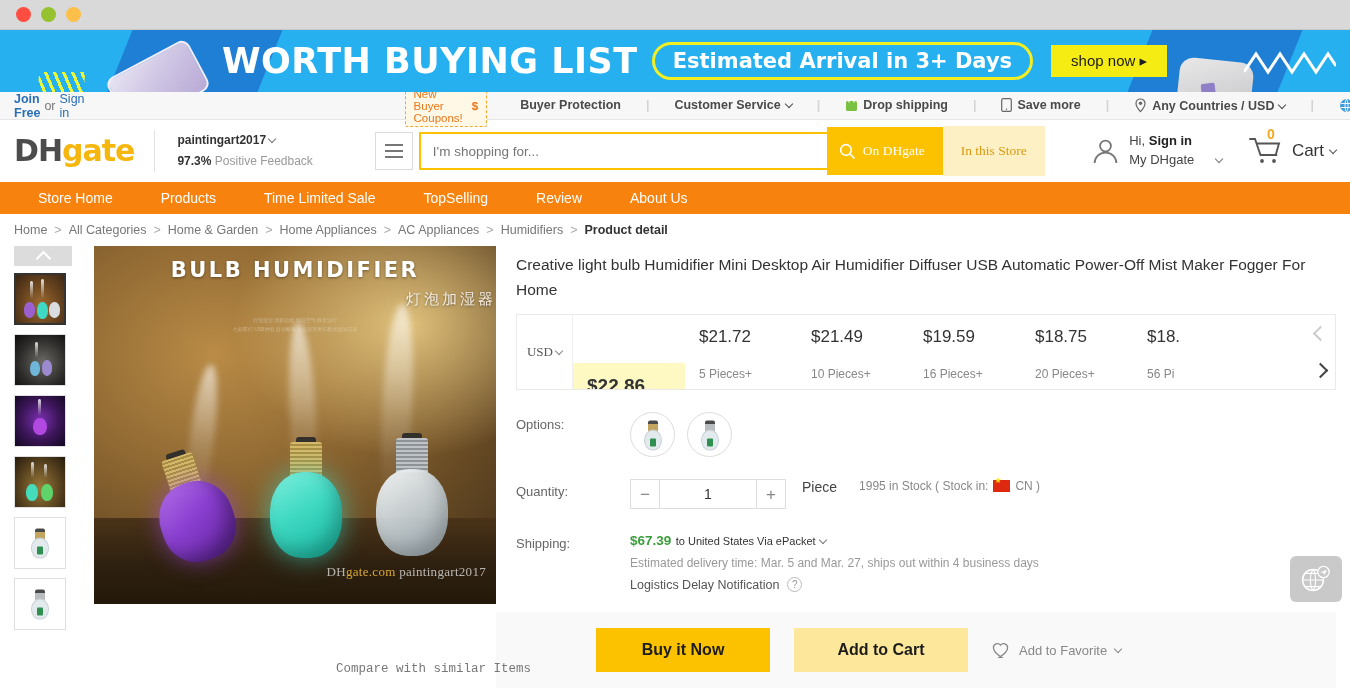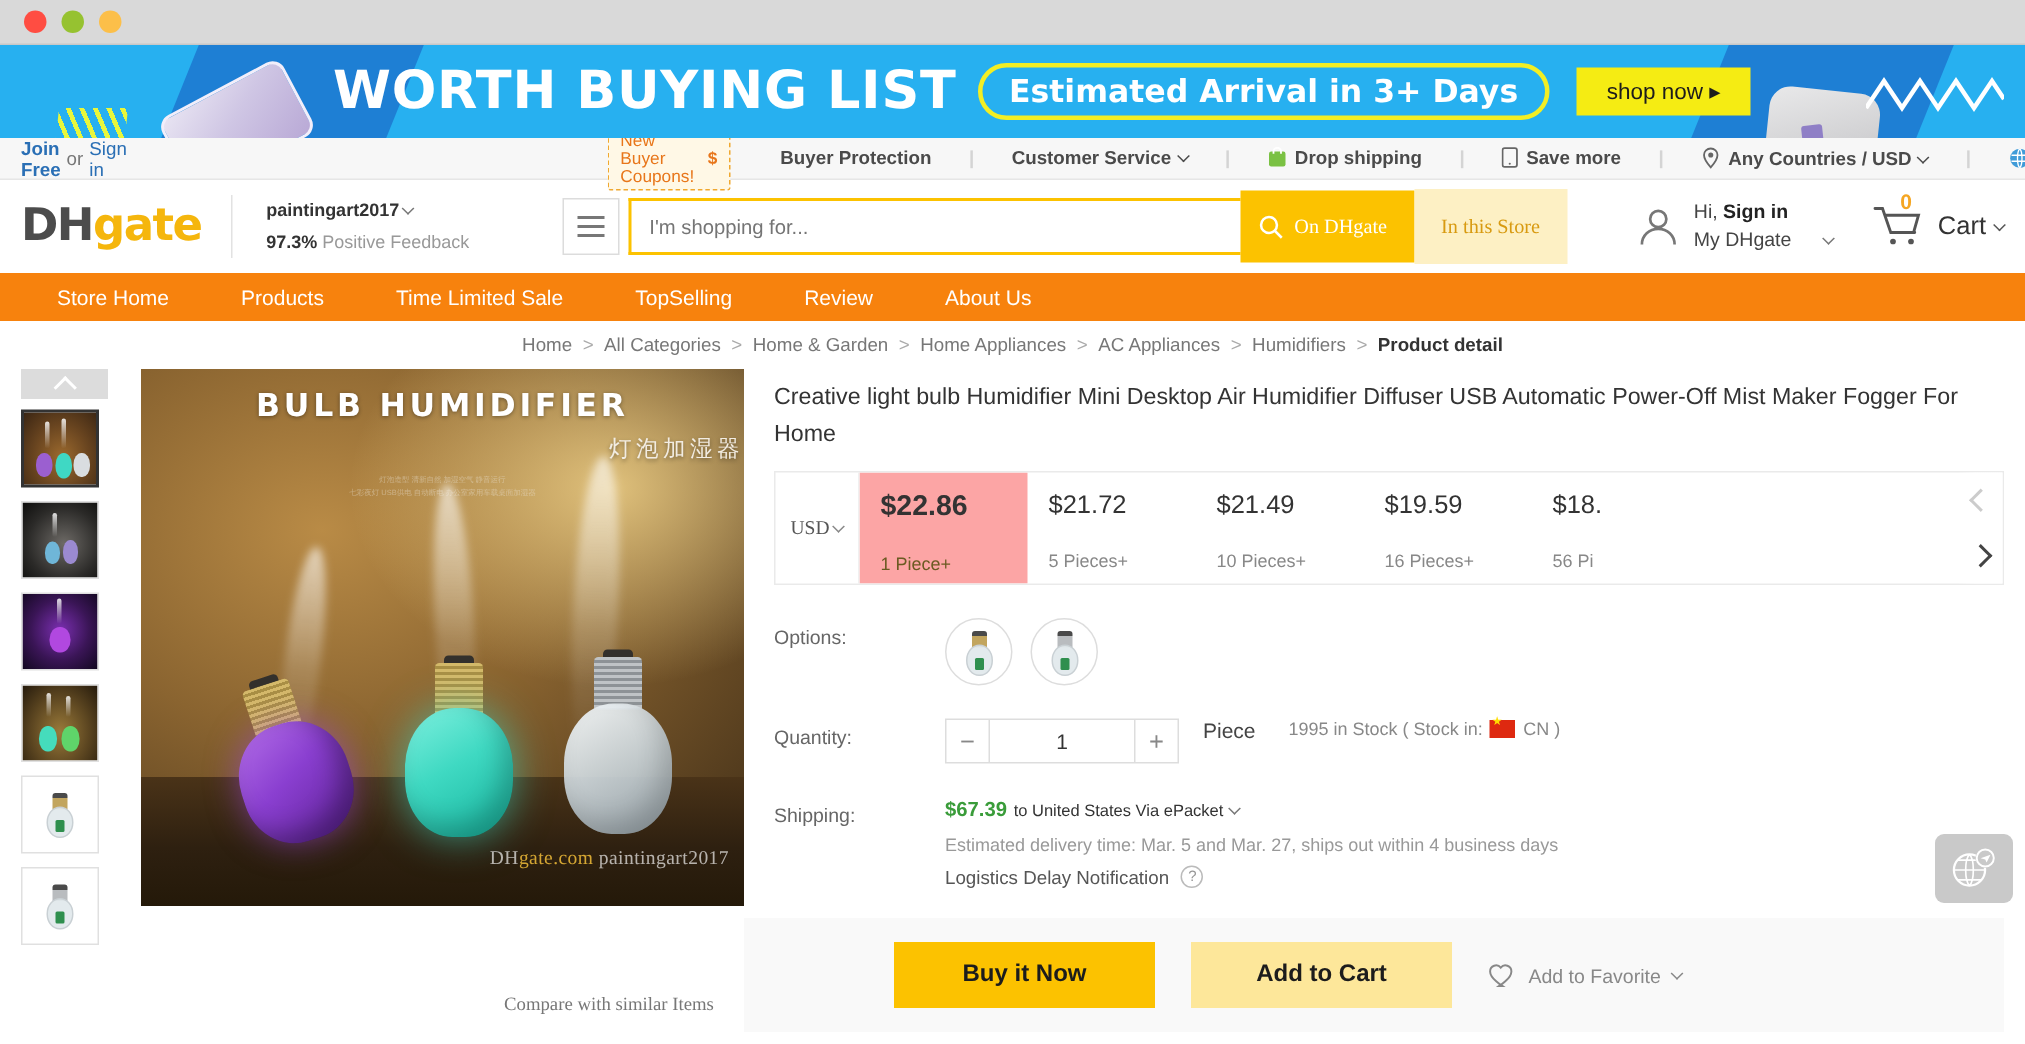--- a/index.html
+++ b/index.html
@@ -152,21 +152,21 @@
     padding-left: 14px;
   }
   .storenav a {
     color: #fff; font-size: 14px; text-decoration: none;
     padding: 0 24px; white-space: nowrap;
   }
 
   
   .crumbs {
     height: 32px; display: flex; align-items: center; padding: 0 14px;
-    font-size: 12.5px; color: #777; gap: 7px; justify-content: center;
+    font-size: 12.5px; color: #777; gap: 7px;
   }
   .crumbs a { color: #777; text-decoration: none; }
   .crumbs .cur { color: #333; font-weight: 600; }
   .crumbs .sep { color: #aaa; }
 
   
   .main { display: flex; padding: 0 14px; }
 
   .gallery { width: 58px; flex: none; }
   .gal-up {
@@ -281,21 +281,21 @@
   .cur-cell {
     width: 56px; flex: none; display: flex; align-items: center;
     justify-content: center; gap: 3px;
     font-size: 13px; color: #555; border-right: 1px solid #f0f0f0;
     font-family: "Liberation Serif", serif;
   }
   .tiers { flex: 1; display: flex; overflow: hidden; }
   .tier {
     width: 112px; flex: none; padding: 12px 0 0 14px;
   }
-  .tier.active { background: #fca5a5; }
+  .tier.active { background: #fef9c3; margin-top: 48px; }
   .tier .p { font-size: 17px; color: #333; }
   .tier.active .p { font-weight: 700; font-size: 19px; }
   .tier .q { font-size: 12px; color: #888; margin-top: 20px; }
   .tier.active .q { color: #6b5a22; }
   .arrows {
     position: absolute; right: 0; top: 0; bottom: 0; width: 30px;
     display: flex; flex-direction: column; justify-content: space-around;
     align-items: center; background: linear-gradient(90deg, rgba(255,255,255,0), #fff 40%);
   }
   .chev { width: 11px; height: 11px; border-top: 2px solid; border-right: 2px solid; }
@@ -355,21 +355,21 @@
     font-weight: 700; padding: 13px 0; width: 174px; cursor: pointer;
   }
   .btn-cart {
     background: #fde79a; color: #1c1c1c; border: none; font-size: 16px;
     font-weight: 700; padding: 13px 0; width: 174px; cursor: pointer;
   }
   .fav { display: flex; align-items: center; gap: 8px; font-size: 13px; color: #888; cursor:pointer; }
 
   .compare {
     position: absolute; left: 336px; top: 662px; font-size: 12.5px;
-    color: #777; font-family: Liberation Serif, serif;
+    color: #777; font-family: Liberation Mono, monospace;
   }
 
   .globe-widget {
     position: absolute; right: 8px; top: 556px;
     width: 52px; height: 46px; background: #c9c9c9; border-radius: 6px;
     display: flex; align-items: center; justify-content: center;
   }
   .caret { display:inline-block; width:6px; height:6px; border-right:1.4px solid currentColor;
            border-bottom:1.4px solid currentColor; transform: rotate(45deg); margin-bottom:2px; }
 </style>
@@ -655,20 +655,24 @@
           </div>
           <div class="tier">
             <div class="p">$21.49</div>
             <div class="q">10 Pieces+</div>
           </div>
           <div class="tier">
             <div class="p">$19.59</div>
             <div class="q">16 Pieces+</div>
           </div>
           <div class="tier">
+            <div class="p">$18.75</div>
+            <div class="q">20 Pieces+</div>
+          </div>
+          <div class="tier">
             <div class="p">$18.</div>
             <div class="q">56 Pi</div>
           </div>
         </div>
         <div class="arrows">
           <i class="chev l"></i>
           <i class="chev r"></i>
         </div>
       </div>
 

